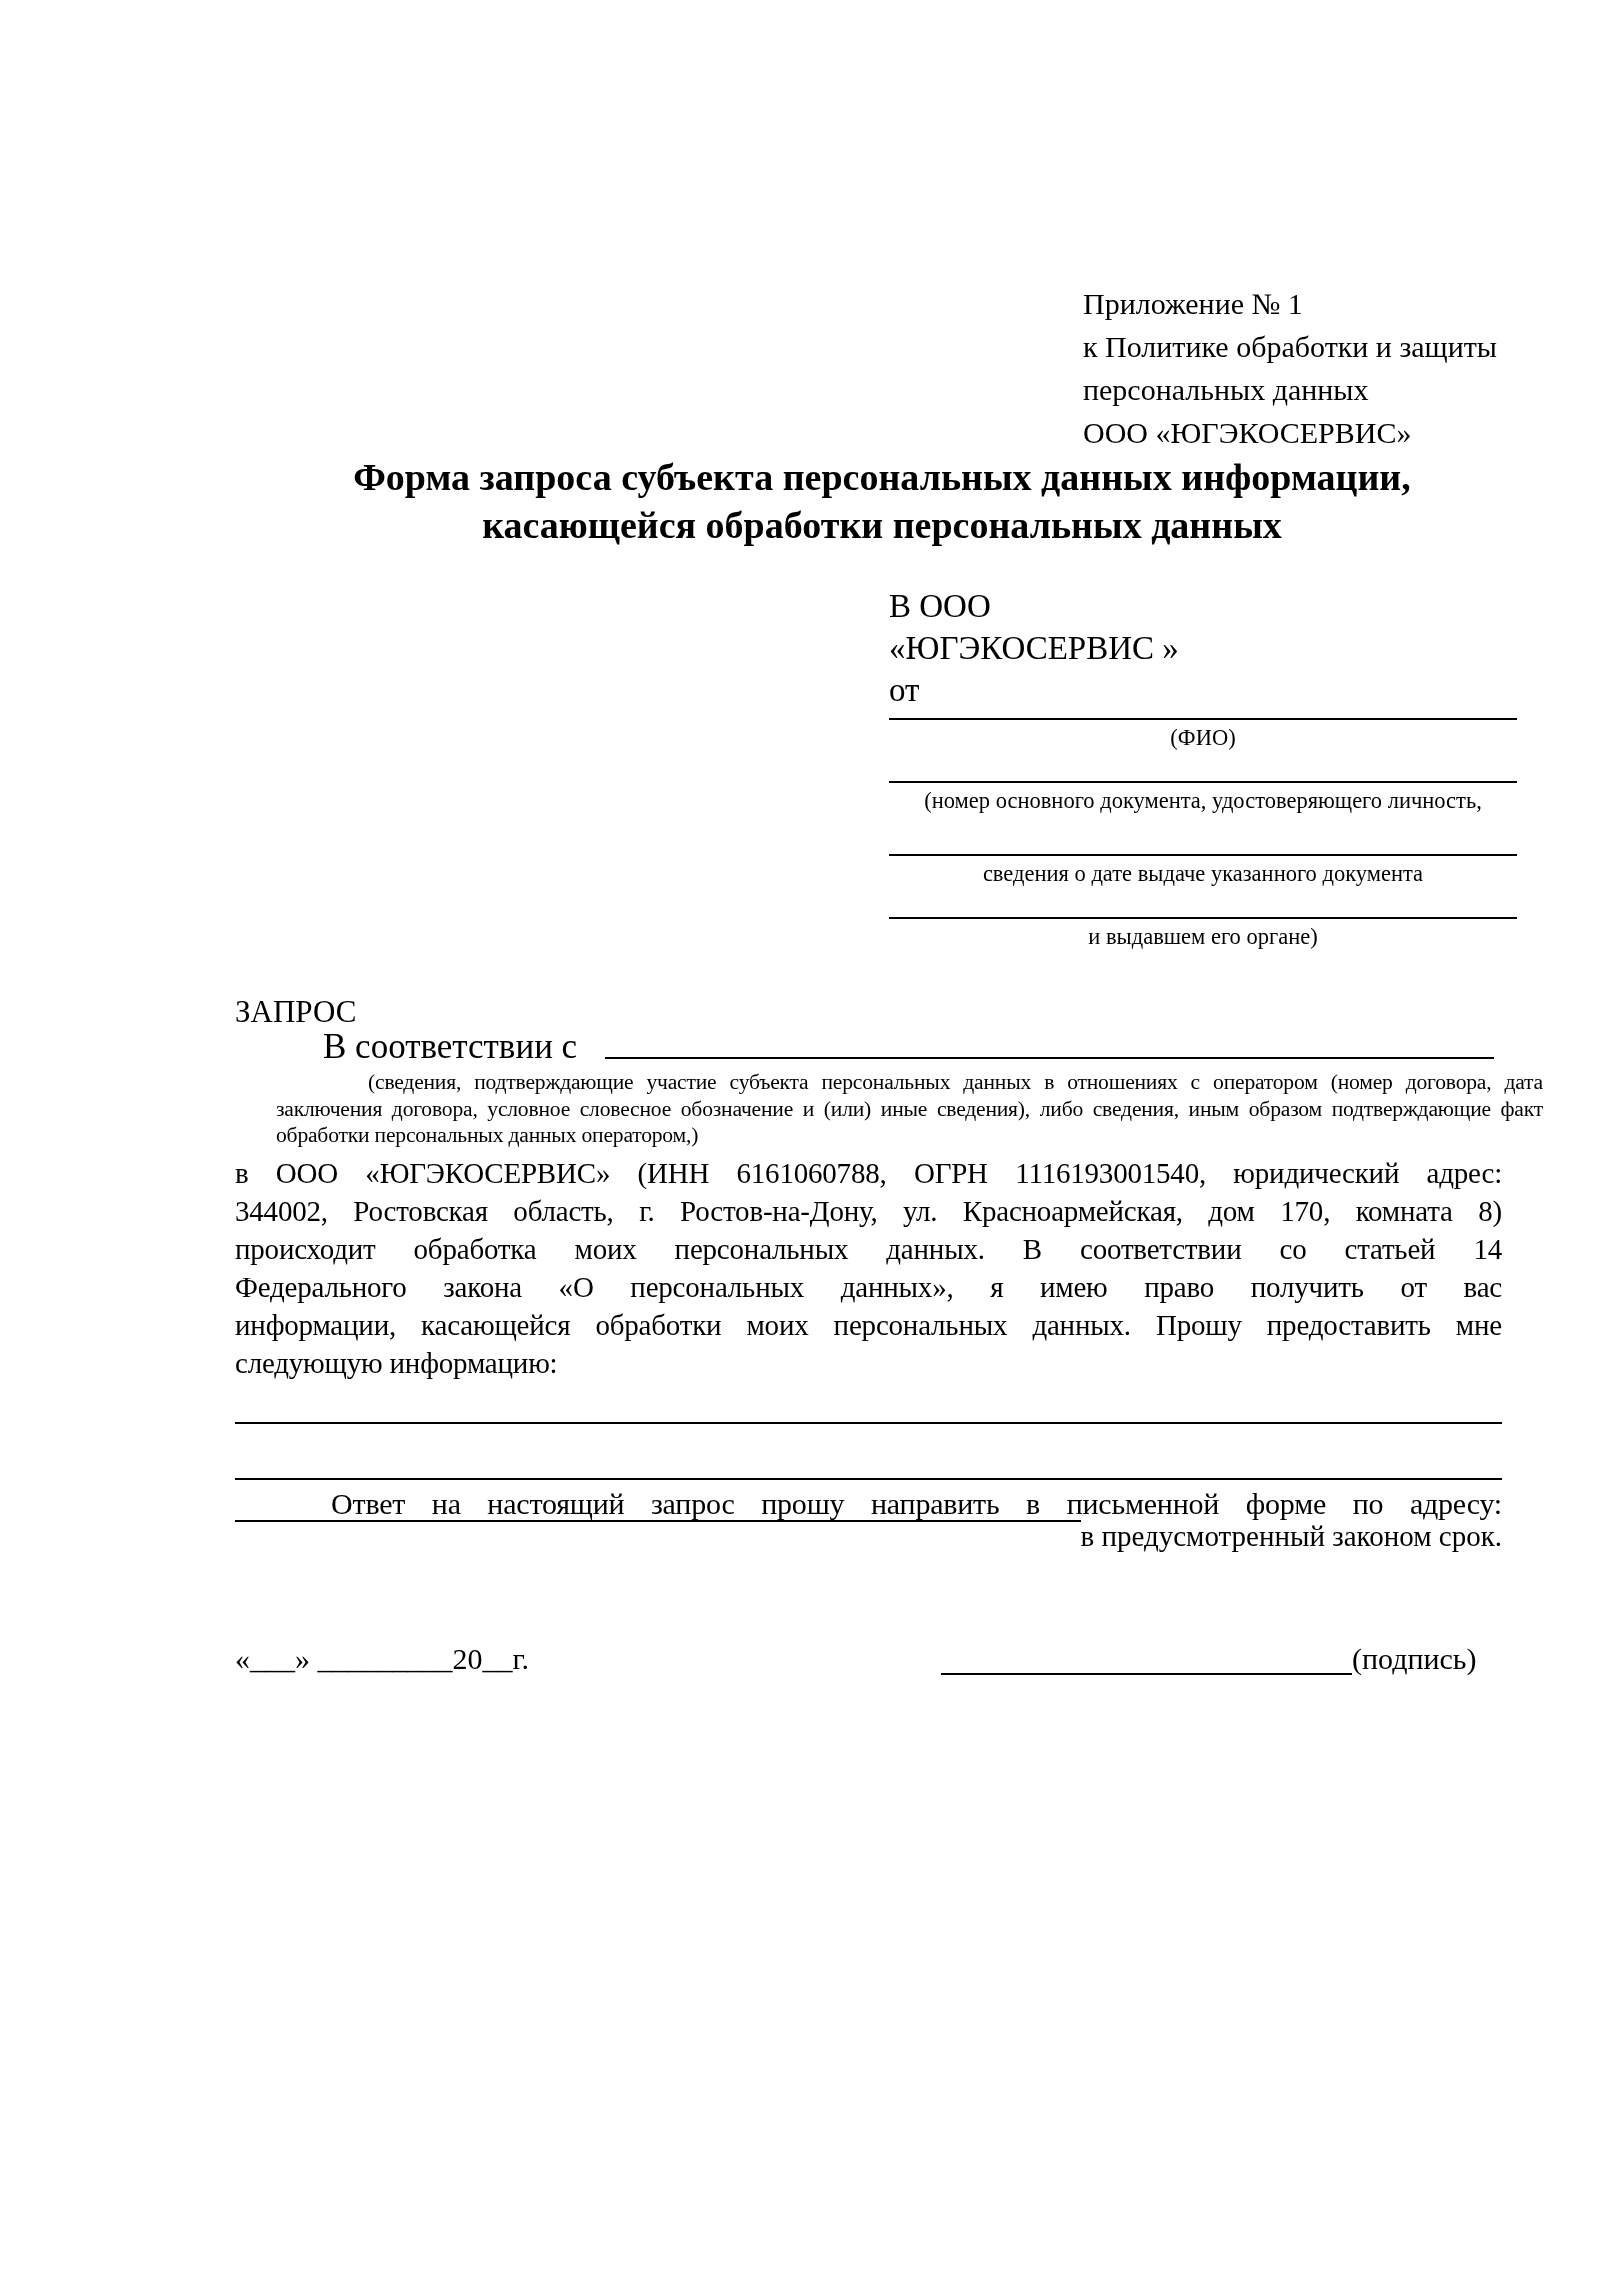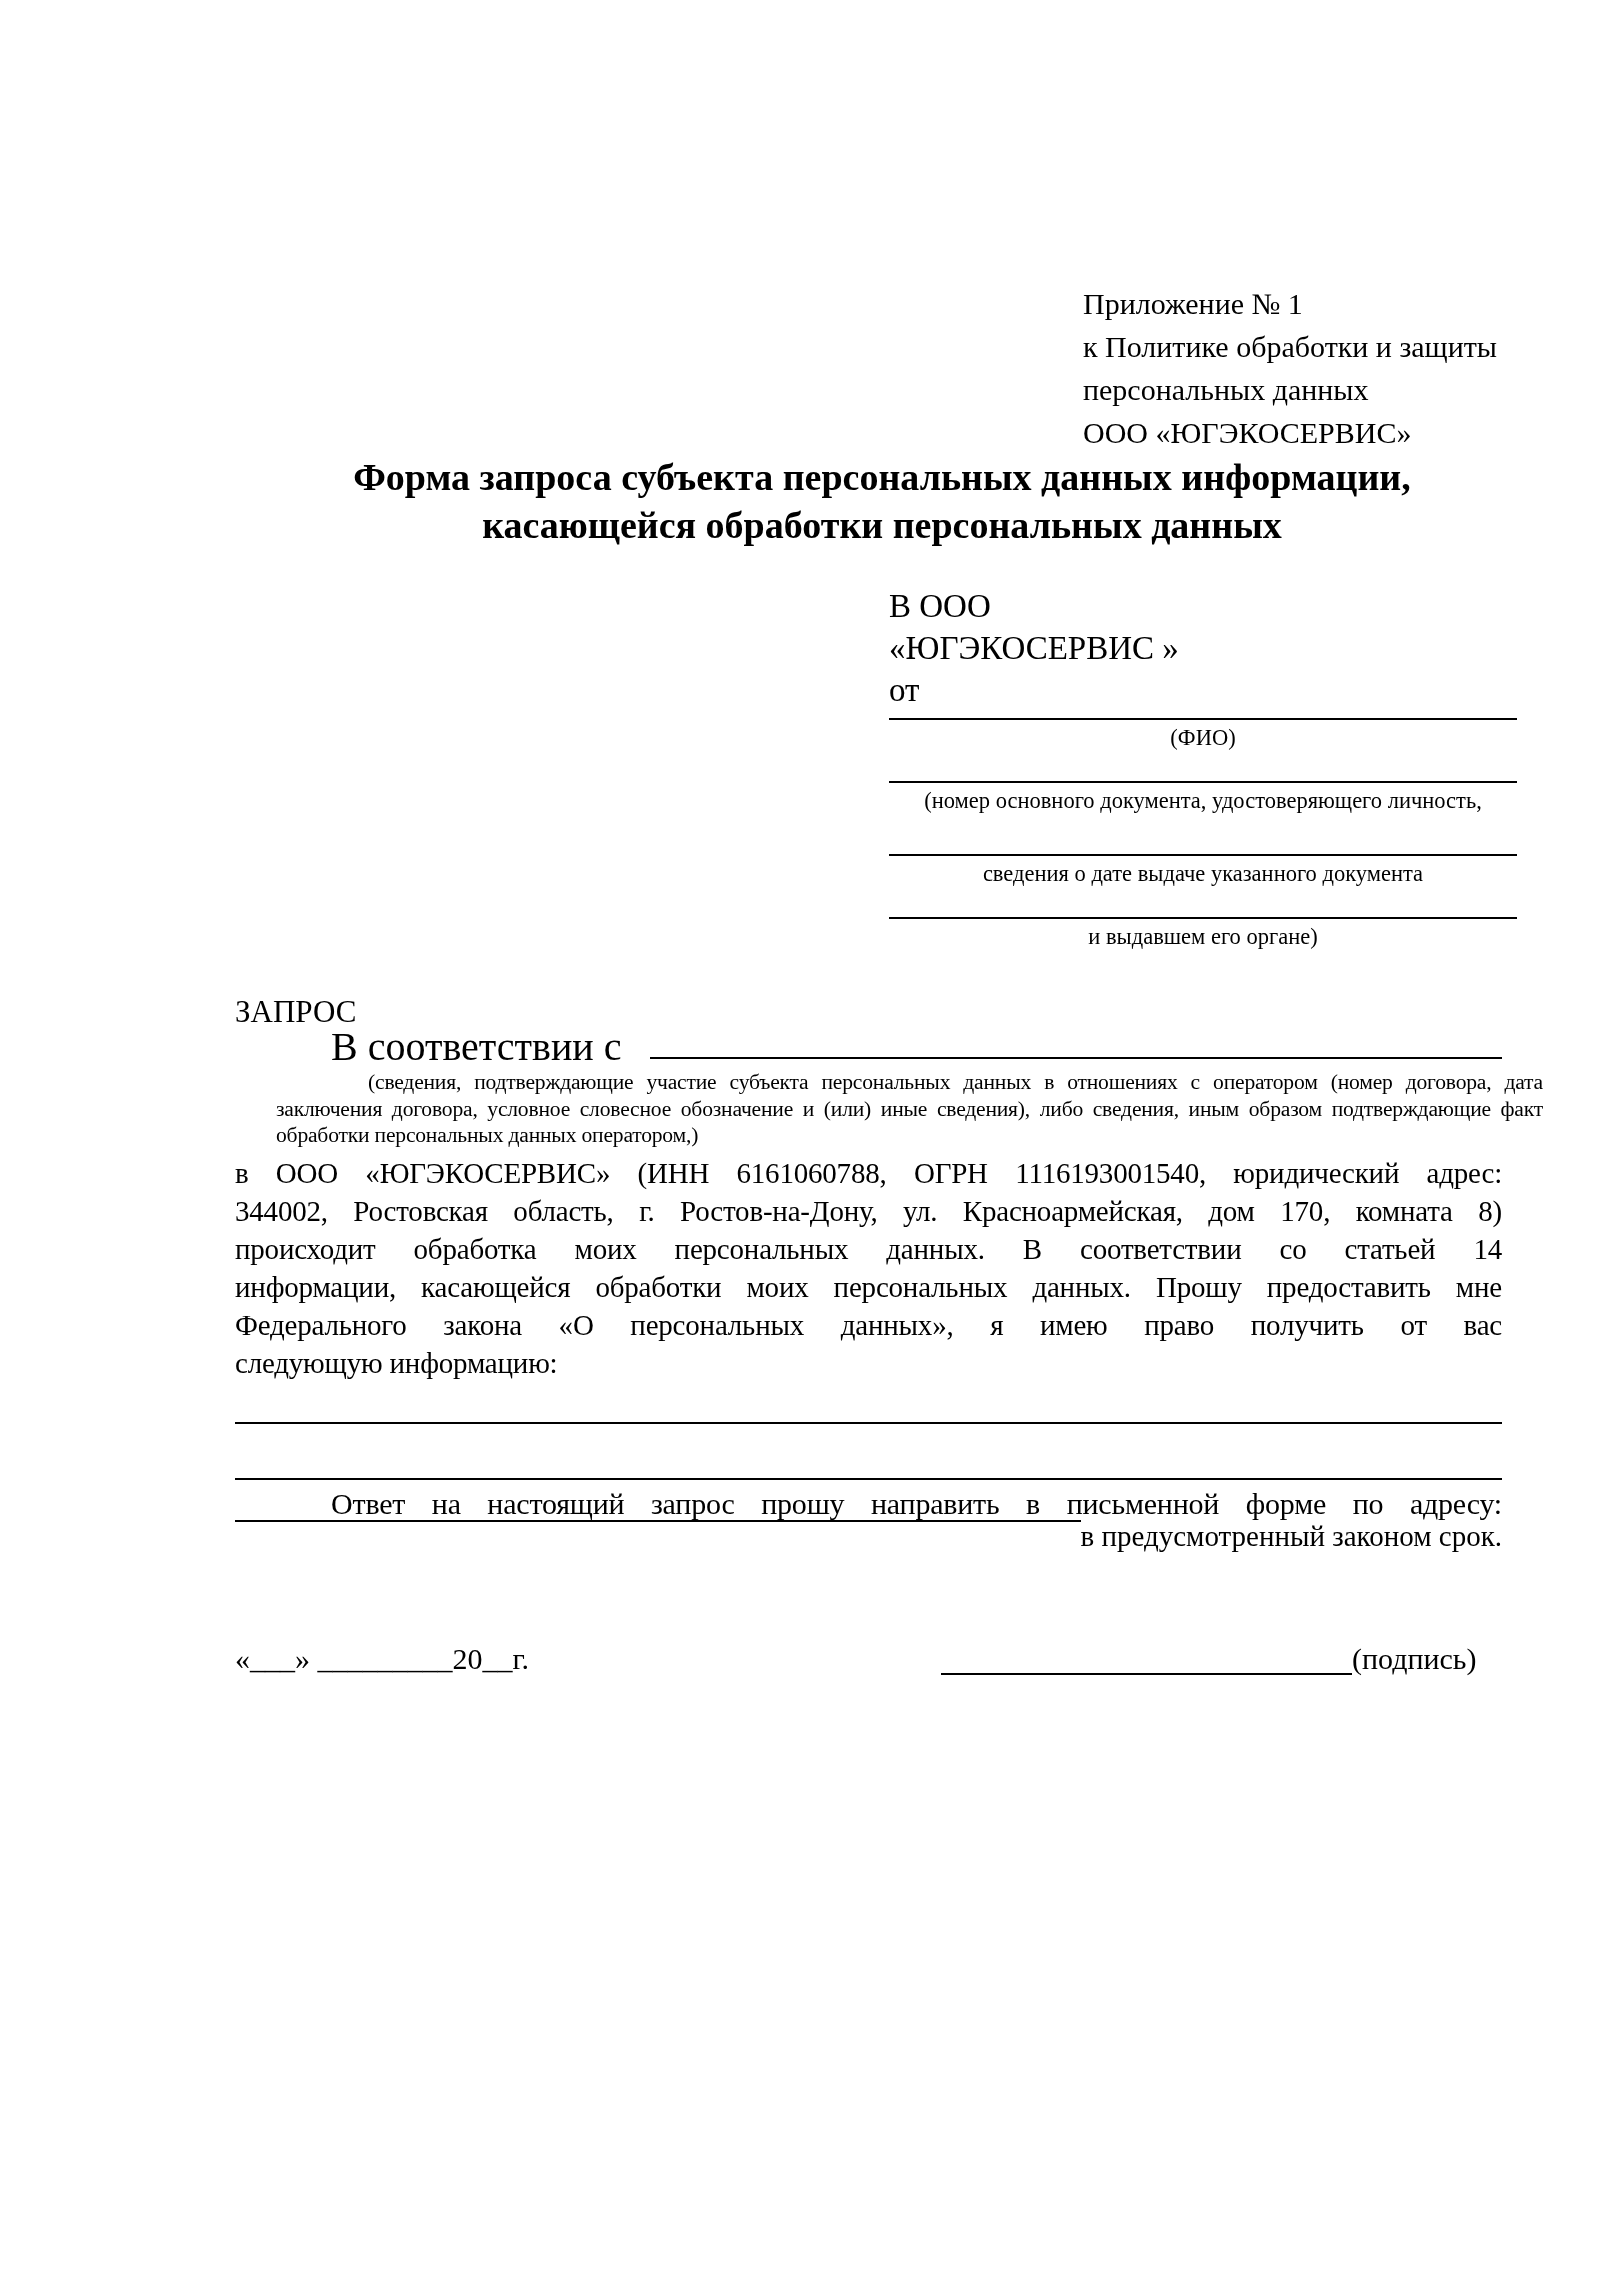--- a/index.html
+++ b/index.html
@@ -22,21 +22,21 @@
   
   .fline{left:889px;width:628px;height:0;border-top:2px solid #000;}
   .fcap{left:889px;width:628px;text-align:center;font-size:22.5px;line-height:25.5px;}
   .fl1{top:718px}.fc1{top:725px}
   .fl2{top:781px}.fc2{top:788px}
   .fl3{top:854px}.fc3{top:861px}
   .fl4{top:917px}.fc4{top:924px}
 
   
   .zapros{left:235px;top:994px;width:1267px;text-align:left;font-size:31px;line-height:35px;}
-  .lead{left:235px;top:1029px;width:1267px;display:flex;font-size:40px;line-height:35px;gap:19px;}
+  .lead{left:227px;top:1029px;width:1267px;display:flex;font-size:35px;line-height:35px;gap:19px;}
   .lead .txt{white-space:pre;padding-left:96px;}
   .fillline{flex:1;border-bottom:2px solid #000;margin-bottom:4.9px;}
 
   .smallcap{left:235px;top:1069px;width:1267px;font-size:21.6px;line-height:26.5px;letter-spacing:-0.2px;margin-left:41px;}
   .smallcap .l1{text-indent:92px;}
   .jall{text-align:justify;text-align-last:justify;}
 
   .bodypara{left:235px;top:1154px;width:1267px;font-size:29px;line-height:38px;letter-spacing:-0.2px;}
 
   
@@ -98,22 +98,22 @@
 <div class="abs smallcap">
   <div class="l1 jall">(сведения, подтверждающие участие субъекта персональных данных в отношениях с оператором (номер договора, дата</div>
   <div class="jall">заключения договора, условное словесное обозначение и (или) иные сведения), либо сведения, иным образом подтверждающие факт</div>
   <div>обработки персональных данных оператором,)</div>
 </div>
 
 <div class="abs bodypara">
   <div class="jall">в ООО «ЮГЭКОСЕРВИС» (ИНН 6161060788, ОГРН 1116193001540, юридический адрес:</div>
   <div class="jall">344002, Ростовская область, г. Ростов-на-Дону, ул. Красноармейская, дом 170, комната 8)</div>
   <div class="jall">происходит обработка моих персональных данных. В соответствии со статьей 14</div>
+  <div class="jall">Федерального закона «О персональных данных», я имею право получить от вас</div>
   <div class="jall">информации, касающейся обработки моих персональных данных. Прошу предоставить мне</div>
-  <div class="jall">Федерального закона «О персональных данных», я имею право получить от вас</div>
   <div>следующую информацию:</div>
 </div>
 
 <div class="abs blank b1"></div>
 <div class="abs blank b2"></div>
 
 <div class="abs resp1 jall">Ответ на настоящий запрос прошу направить в письменной форме по адресу:</div>
 <div class="abs resp2">
   <span class="fillline"></span>
   <span class="sfx">в предусмотренный законом срок.</span>

